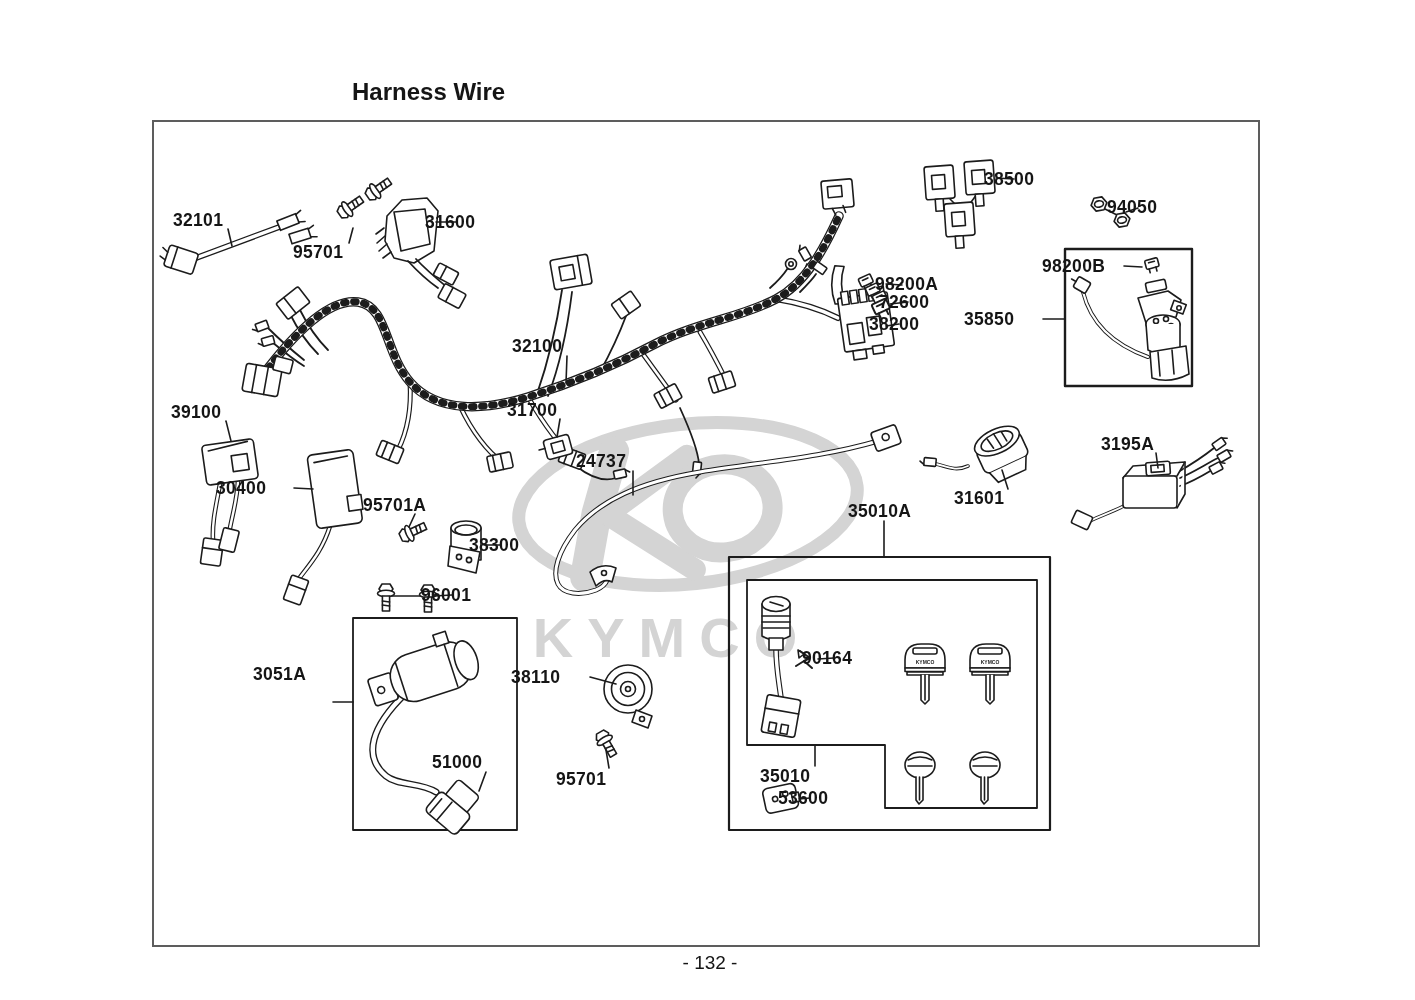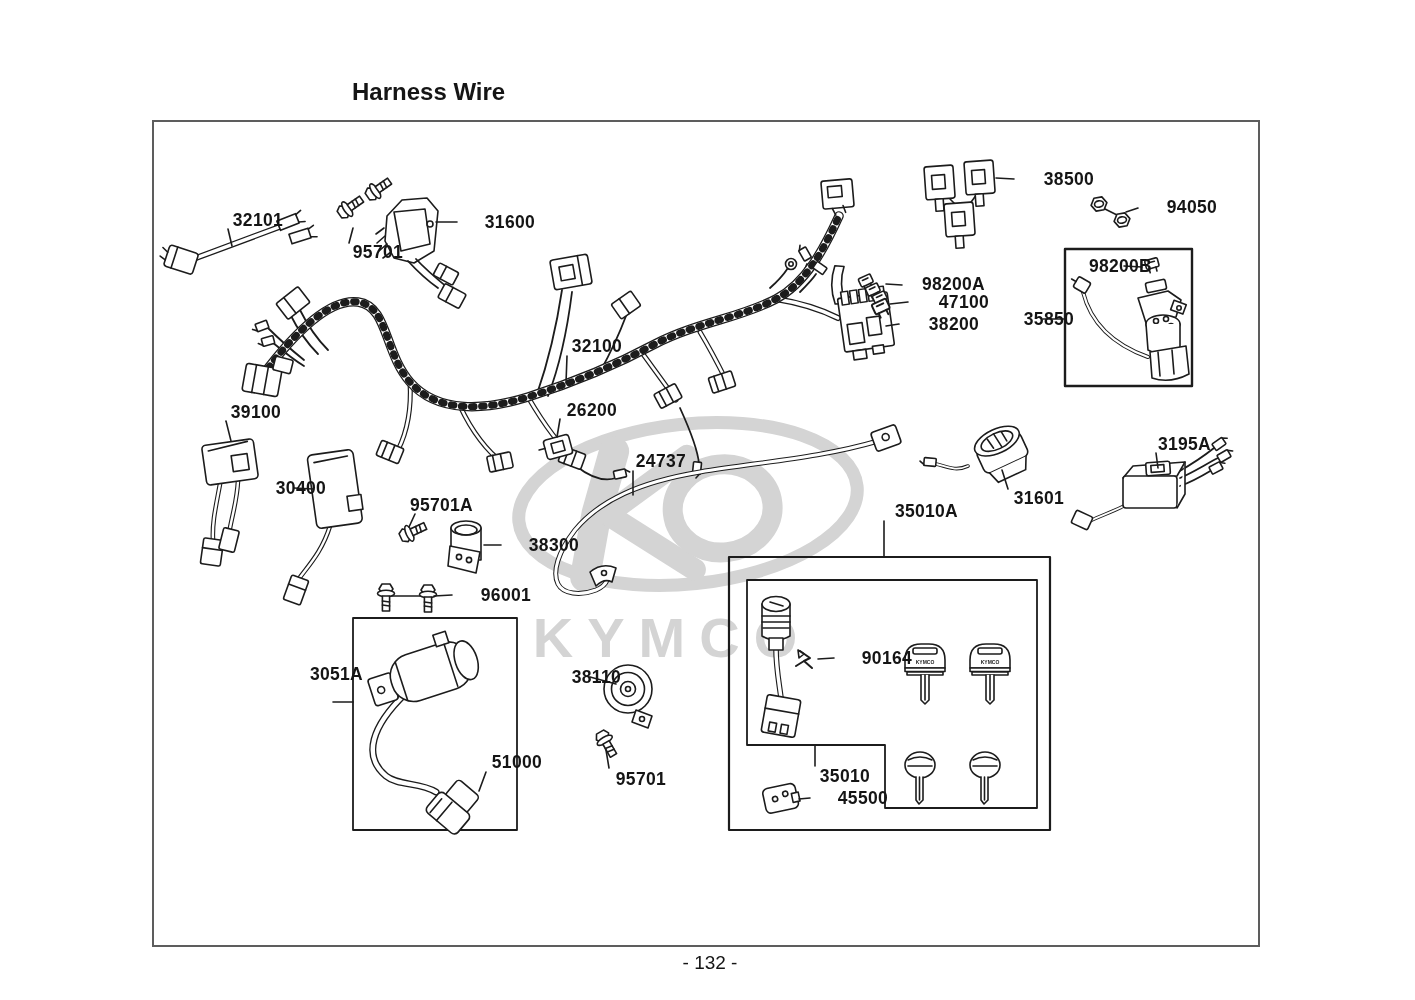--- a/index.html
+++ b/index.html
@@ -9,21 +9,21 @@
         border:2.5px solid #5d5d5d;box-sizing:border-box;}
   .header-code-box{position:absolute;left:150px;top:60px;width:138px;height:60px;
         border:2.5px solid #4a4a4a;background:#fff;box-sizing:border-box;z-index:5;
         display:flex;align-items:center;justify-content:center;}
   .header-code{font-size:24px;font-weight:bold;letter-spacing:1px;}
   .header-title{position:absolute;left:332px;top:78px;font-size:24px;font-weight:bold;z-index:5;margin-left:20px;}
   .page-number{position:absolute;left:620px;top:952px;width:180px;text-align:center;
         font-size:19px;font-weight:normal;}
   svg.art{position:absolute;left:0;top:0;z-index:2;}
   .labels{position:absolute;left:0;top:0;width:100%;height:100%;z-index:4;pointer-events:none;}
-  .plabel{position:absolute;width:110px;margin-left:-55px;text-align:right;
+  .plabel{position:absolute;width:110px;margin-left:-55px;text-align:left;
         font-size:17.5px;font-weight:bold;letter-spacing:.3px;line-height:20px;margin-top:-10px;}
   .wm-text{font-weight:bold;letter-spacing:14px;}
 </style>
 </head>
 <body>
 
 <div class="page">
 
   <div class="diagram-border"></div>
   <div class="header-title">Harness Wire</div>
@@ -516,37 +516,37 @@
     </g>
   </svg>
 
   <div class="labels">
     <div class="plabel" style="left:228px;top:220px">32101</div>
     <div class="plabel" style="left:348px;top:252px">95701</div>
     <div class="plabel" style="left:480px;top:222px">31600</div>
     <div class="plabel" style="left:1039px;top:179px">38500</div>
     <div class="plabel" style="left:1162px;top:207px">94050</div>
     <div class="plabel" style="left:930px;top:284px">98200A</div>
-    <div class="plabel" style="left:934px;top:302px">47100</div>
+    <div class="plabel" style="left:934px;top:302px">72600</div>
     <div class="plabel" style="left:924px;top:324px">38200</div>
     <div class="plabel" style="left:1097px;top:266px">98200B</div>
     <div class="plabel" style="left:1019px;top:319px">35850</div>
     <div class="plabel" style="left:567px;top:346px">32100</div>
-    <div class="plabel" style="left:562px;top:410px">26200</div>
+    <div class="plabel" style="left:562px;top:410px">31700</div>
     <div class="plabel" style="left:226px;top:412px">39100</div>
     <div class="plabel" style="left:271px;top:488px">30400</div>
     <div class="plabel" style="left:418px;top:505px">95701A</div>
     <div class="plabel" style="left:524px;top:545px">38300</div>
     <div class="plabel" style="left:631px;top:461px">24737</div>
     <div class="plabel" style="left:1009px;top:498px">31601</div>
     <div class="plabel" style="left:1156px;top:444px">3195A</div>
     <div class="plabel" style="left:903px;top:511px">35010A</div>
     <div class="plabel" style="left:476px;top:595px">96001</div>
     <div class="plabel" style="left:566px;top:677px">38110</div>
     <div class="plabel" style="left:308px;top:674px">3051A</div>
     <div class="plabel" style="left:487px;top:762px">51000</div>
     <div class="plabel" style="left:611px;top:779px">95701</div>
     <div class="plabel" style="left:857px;top:658px">90164</div>
     <div class="plabel" style="left:815px;top:776px">35010</div>
-    <div class="plabel" style="left:833px;top:798px">45500</div>
+    <div class="plabel" style="left:833px;top:798px">53600</div>
   </div>
 
 </div>
 
 </body></html>

